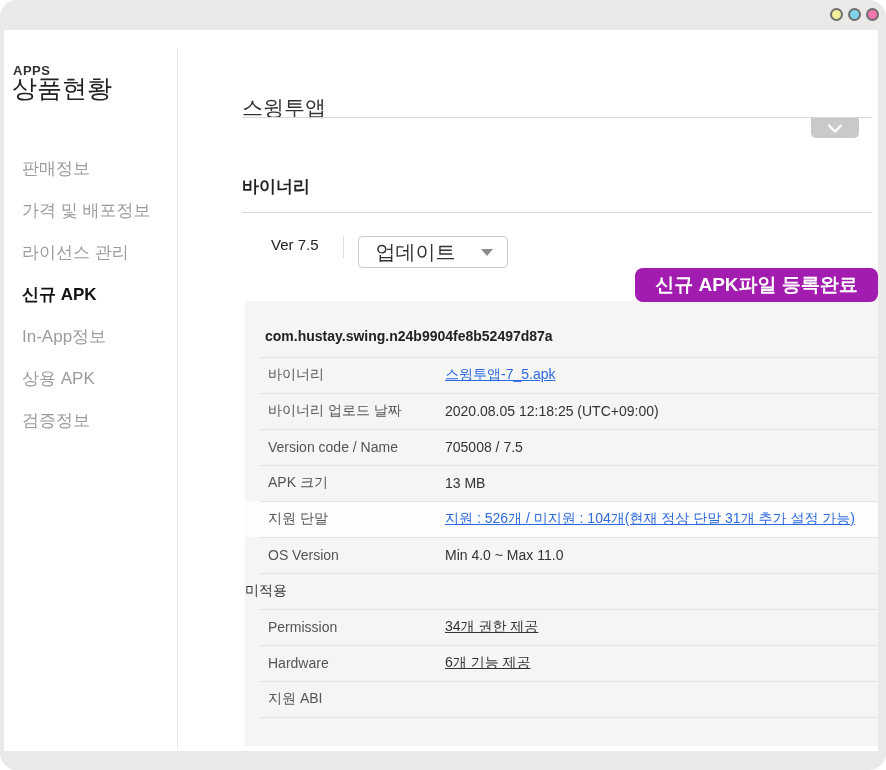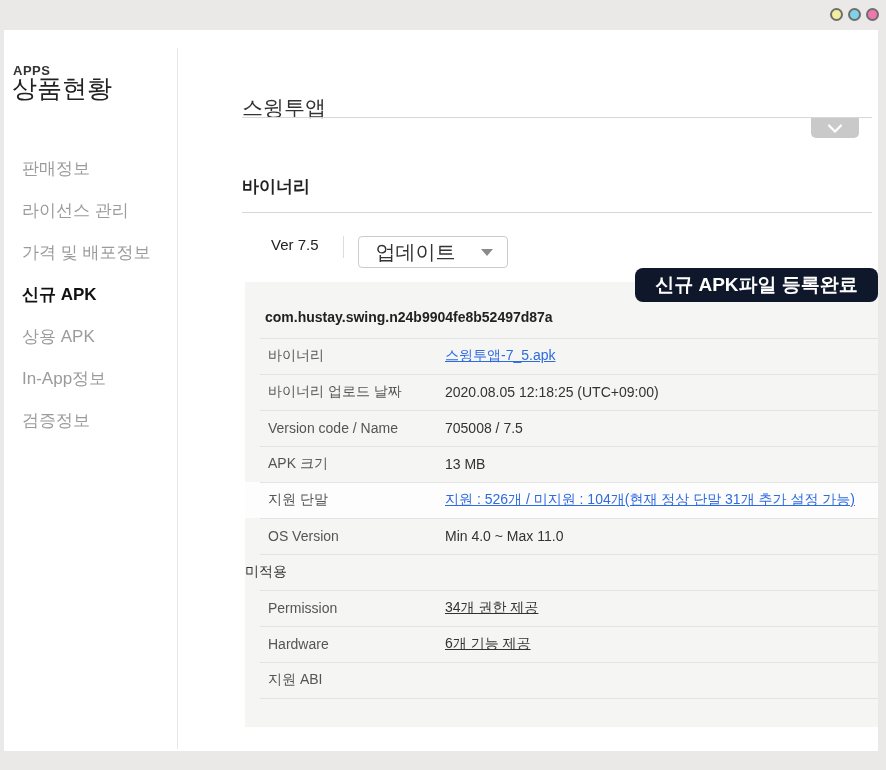--- a/index.html
+++ b/index.html
@@ -1,17 +1,17 @@
 <!DOCTYPE html>
 <html><head>
 <meta charset="utf-8">
 <style>
   html,body{margin:0;padding:0;}
   body{font-family:"Liberation Sans","DejaVu Sans",sans-serif;}
-  .screen{position:relative;width:886px;height:770px;background:#ebe9e7;overflow:hidden;}
+  .screen{position:relative;width:886px;height:770px;background:#ebe9e7;overflow:hidden;border-radius:17px;}
 
   
   .window-controls{position:absolute;top:8px;right:7px;display:flex;gap:5px;z-index:10;}
   .dot{width:13px;height:13px;border-radius:50%;border:2px solid #6e6e6e;box-sizing:border-box;}
 
   
   .panel{position:absolute;left:4px;top:30px;width:874px;height:721px;background:#ffffff;}
 
   
   .sidebar{position:absolute;left:0;top:0;bottom:0;width:174px;}
@@ -33,21 +33,21 @@
 
   .ver-row{position:absolute;left:22px;top:206px;height:32px;display:flex;align-items:flex-start;}
   .ver-label{margin-left:11px;font-size:15px;color:#222;}
   .vdiv{width:1px;height:22px;background:#ddd;margin-left:24px;}
   .dropdown{margin-left:14px;width:150px;height:32px;border:1px solid #cccccc;border-radius:4px;background:#fff;display:flex;align-items:center;justify-content:space-between;padding:0 14px 0 17px;box-sizing:border-box;font-size:20px;color:#333;cursor:pointer;}
   .caret{width:0;height:0;border-left:6px solid transparent;border-right:6px solid transparent;border-top:7px solid #8a8a8a;}
 
   .badge{position:absolute;left:397px;top:238px;width:243px;height:34px;border-radius:8px;color:#fff;font-size:19px;font-weight:bold;display:flex;align-items:center;justify-content:center;z-index:5;white-space:nowrap;}
 
   
-  .table{position:absolute;left:7px;top:252px;width:633px;height:445px;background:#f5f5f4;}
+  .table{position:absolute;left:7px;top:271px;width:633px;height:445px;background:#f5f5f4;}
   .thead{height:56px;display:flex;align-items:flex-end;padding:0 0 13px 20px;box-sizing:border-box;font-size:14px;font-weight:bold;color:#222;}
   .trow{position:relative;height:36px;display:flex;align-items:center;}
   .trow::before,.tfoot::before{content:'';position:absolute;top:0;left:15px;right:0;height:1px;background:#e3e3e2;}
   .trow.white{background:#fdfdfd;}
   .tfoot{position:relative;height:29px;}
   .tlabel{width:177px;padding-left:23px;font-size:14px;color:#555;flex-shrink:0;}
   .tvalue{font-size:14px;color:#333;white-space:nowrap;}
   a.link-blue{color:#2e6ae0;text-decoration:underline;cursor:pointer;}
   a.link-dark{color:#333;text-decoration:underline;cursor:pointer;}
 </style>
@@ -62,25 +62,25 @@
     <div class="dot" style="background: rgb(240, 119, 173);"></div>
   </div>
 
   <div class="panel">
 
     <div class="sidebar">
       <div class="eyebrow">APPS</div>
       <div class="side-title">상품현황</div>
       <div class="menu">
         <div class="menu-item">판매정보</div>
+        <div class="menu-item">가격 및 배포정보</div>
         <div class="menu-item">라이선스 관리</div>
-        <div class="menu-item">가격 및 배포정보</div>
         <div class="menu-item active">신규 APK</div>
+        <div class="menu-item">In-App정보</div>
         <div class="menu-item">상용 APK</div>
-        <div class="menu-item">In-App정보</div>
         <div class="menu-item">검증정보</div>
       </div>
     </div>
 
     <div class="main">
       <div class="app-title">스윙투앱</div>
       <div class="rule rule1"></div>
 
       <div class="collapse-btn">
         <span>
@@ -95,21 +95,21 @@
 
       <div class="ver-row">
         <span class="ver-label">Ver 7.5</span>
         <span class="vdiv"></span>
         <div class="dropdown">
           <span>업데이트</span>
           <span class="caret"></span>
         </div>
       </div>
 
-      <div class="badge" style="background: #0f172a;">신규 APK파일 등록완료</div>
+      <div class="badge" style="background: #a21caf;">신규 APK파일 등록완료</div>
 
       <div class="table">
         <div class="thead">com.hustay.swing.n24b9904fe8b52497d87a</div>
 
         <div class="trow">
           <div class="tlabel">바이너리</div>
           <div class="tvalue"><a class="link-blue">스윙투앱-7_5.apk</a></div>
         </div>
 
         <div class="trow">

